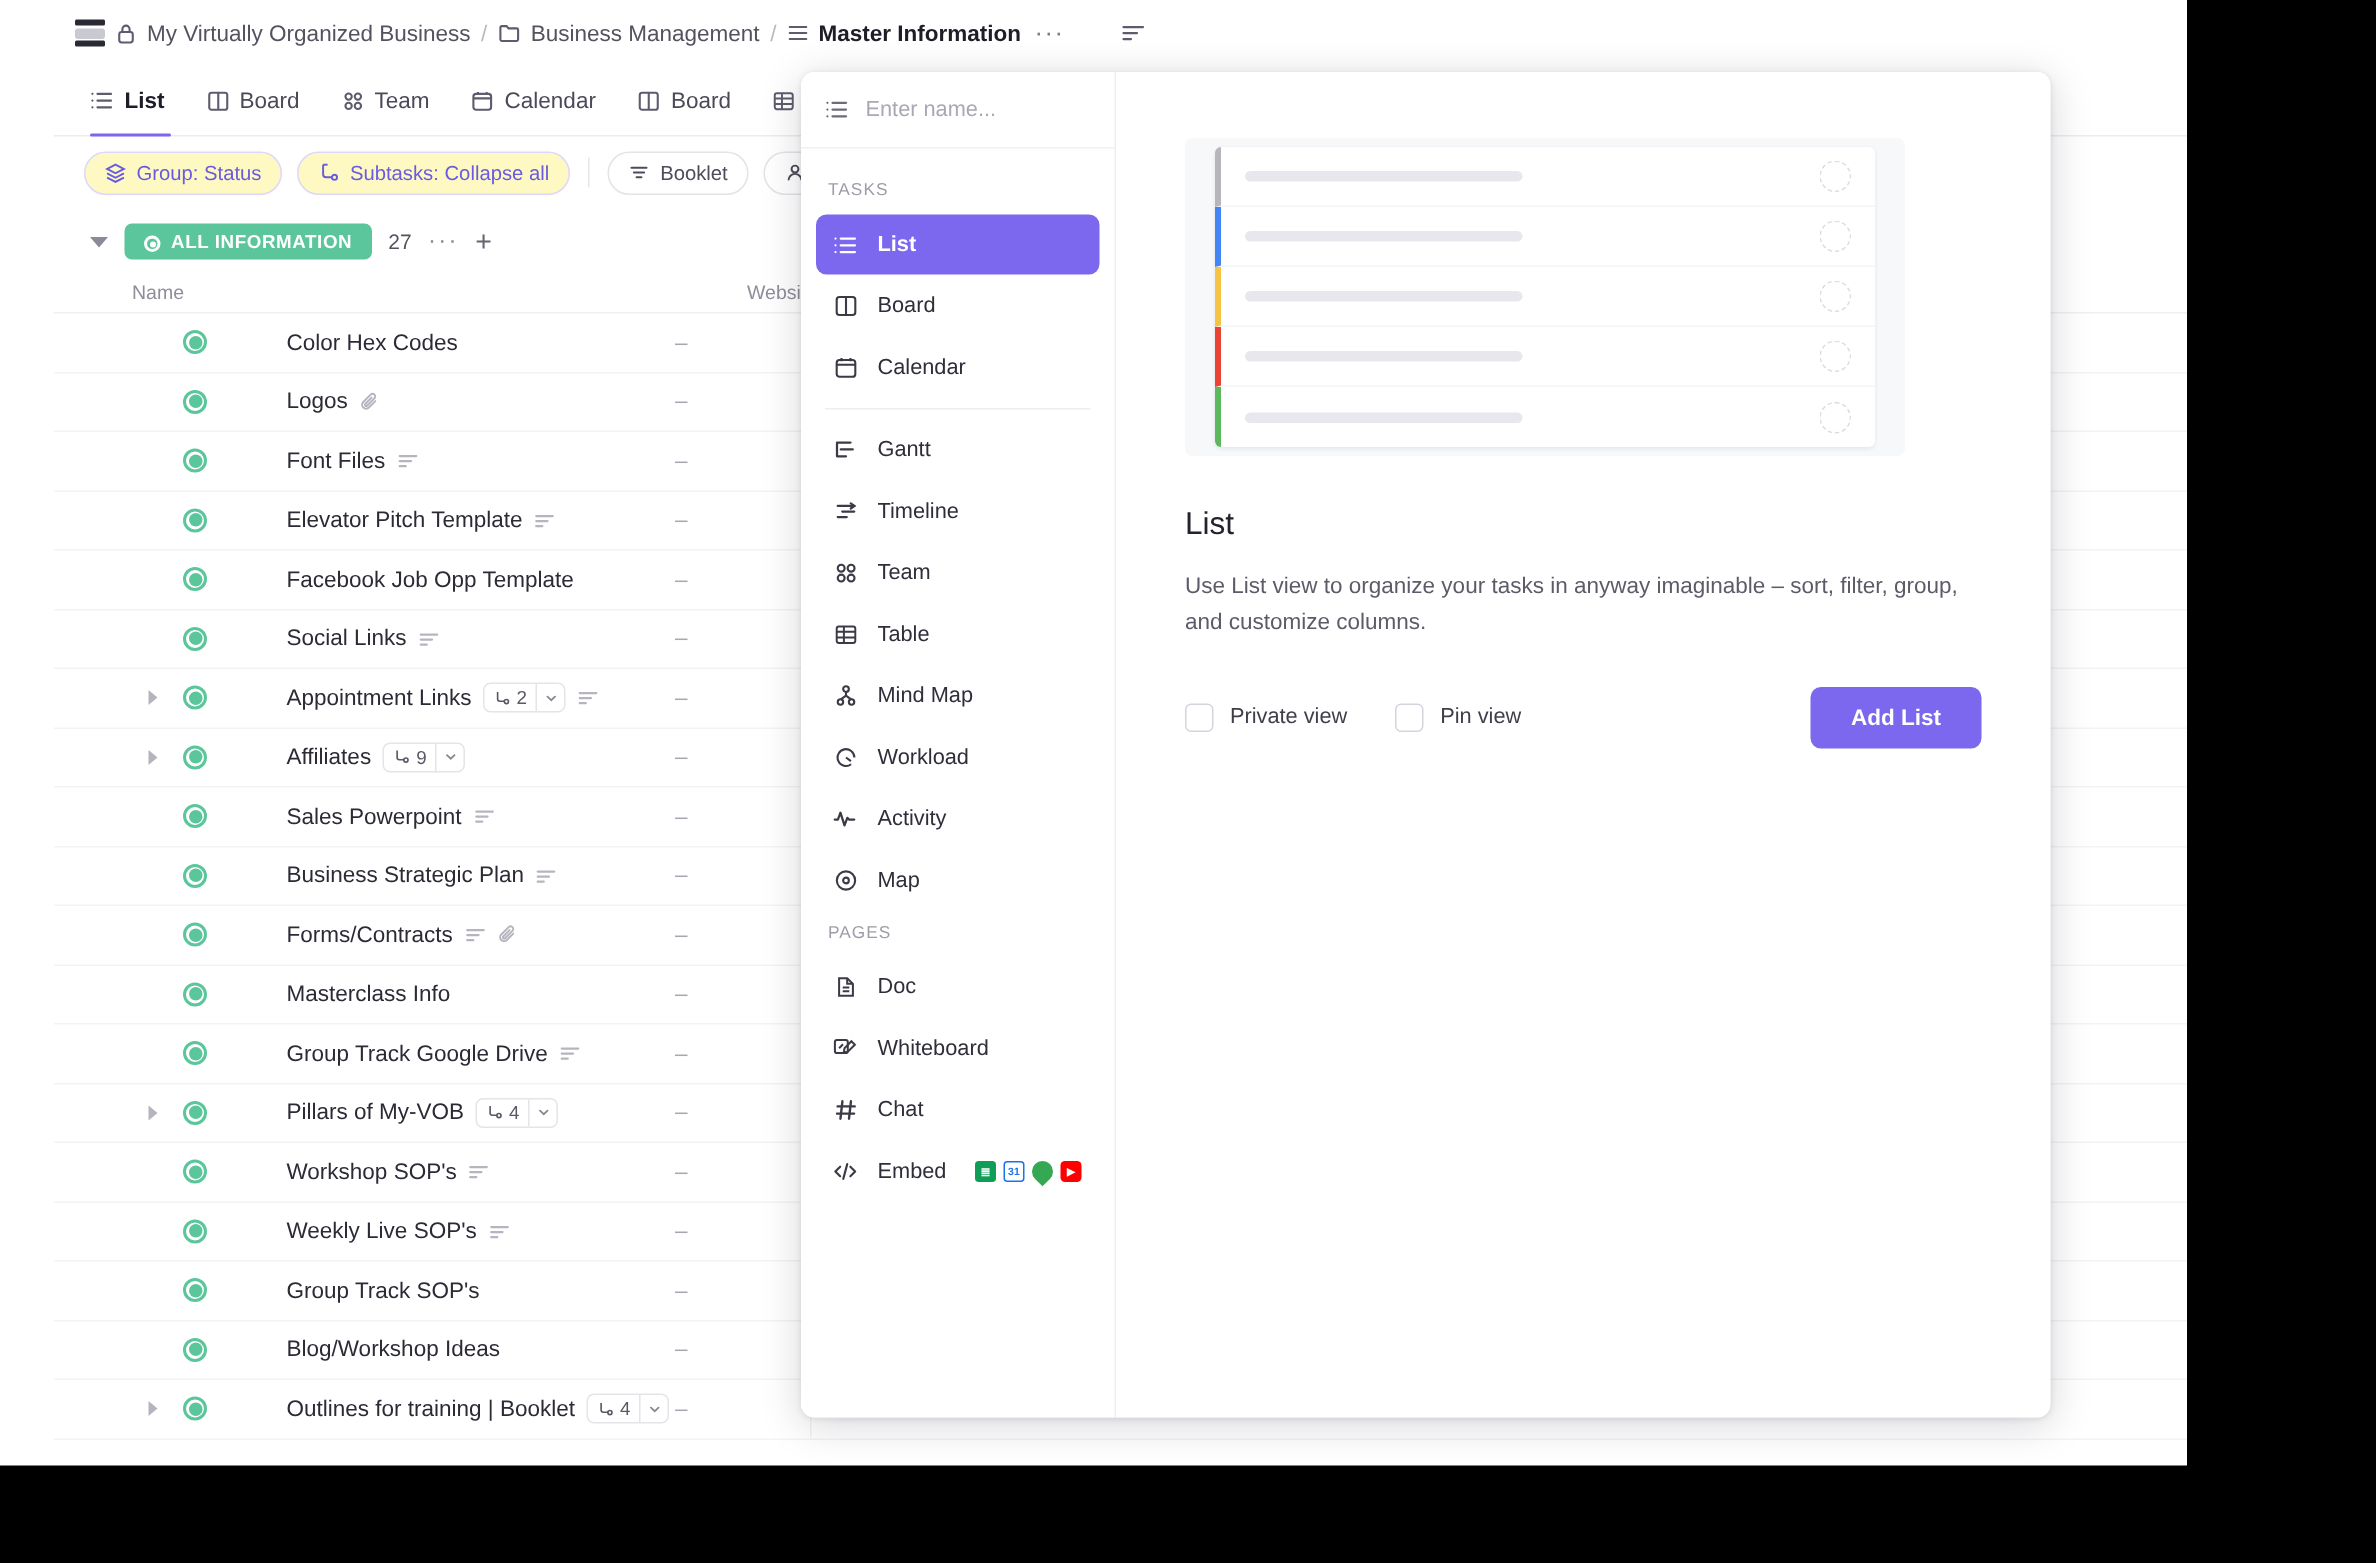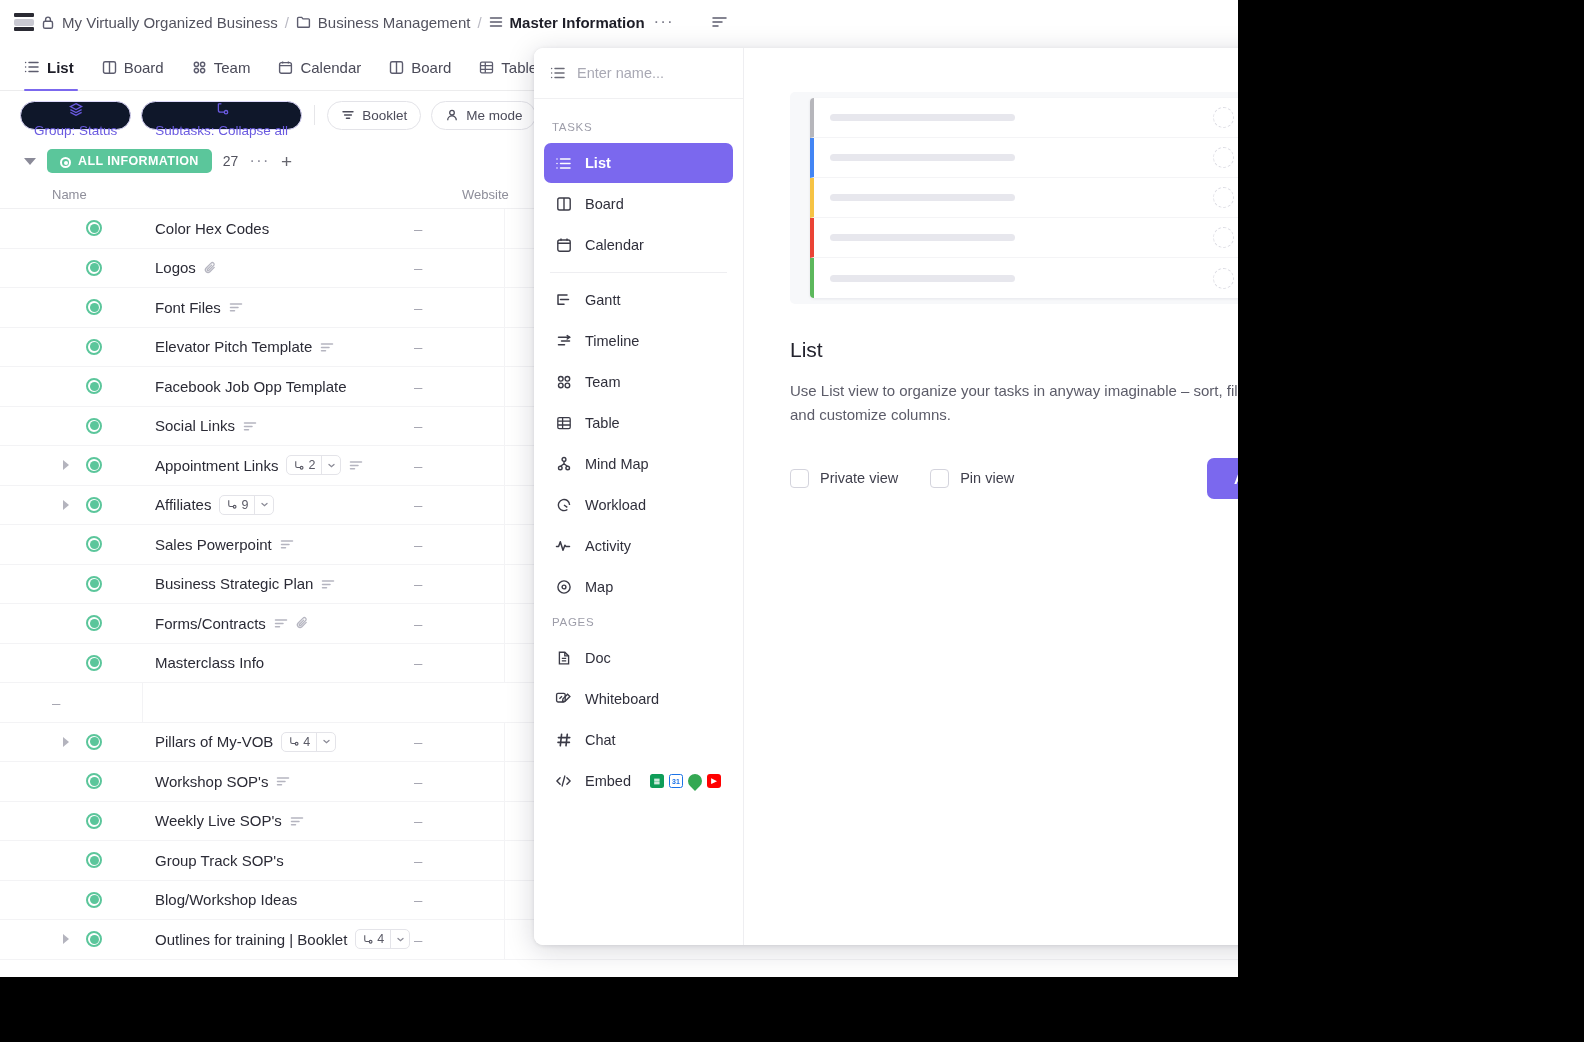--- a/index.html
+++ b/index.html
@@ -4,23 +4,24 @@
 <style>
   * { box-sizing: border-box; margin: 0; padding: 0; }
   html, body {
     width: 1584px; height: 1042px;
     background: #000;
     font-family: "Liberation Sans", sans-serif;
     overflow: hidden;
   }
   #app {
     position: absolute; left: 0; top: 0;
-    width: 1238px; height: 977px;
+    width: 1458px; height: 977px;
     background: #ffffff;
     overflow: hidden;
+    padding-left: 36px;
   }
 
   
   #breadcrumb-bar {
     height: 44px;
     display: flex; align-items: center;
     padding: 0 14px;
     gap: 7px;
     background: #fff;
     font-size: 15px;
@@ -74,21 +75,21 @@
     display:flex; align-items:center; gap:7px;
     height: 29px; padding: 0 13px;
     border-radius: 18px;
     font-size: 13.5px;
     border: 1px solid #e3e3e8;
     color: #4c4c5a;
     background: #fff;
     white-space: nowrap; cursor: pointer;
   }
   .chip.accent {
-    border-color: #ddd8fb; background: #0f172a; color: #6a5ae0; flex-direction: column;
+    border-color: #ddd8fb; background: #fef9c3; color: #6a5ae0;
   }
   .chip-divider { width:1px;height:20px;background:#e6e6e9;margin:0 2px; }
 
   
   #group-row {
     display:flex; align-items:center; gap:11px;
     padding: 10px 20px 8px 24px;
   }
   .caret-down {
     width:0;height:0;border-left:6px solid transparent;border-right:6px solid transparent;
@@ -587,20 +588,29 @@
         </div>
         <div class="task-row">
           <div class="row-main">
             <span class="status-dot"></span>
             <span class="task-name">Masterclass Info</span>
           </div>
           <div class="cell-dash">–</div>
           <div class="cell-blank"></div>
         </div>
         <div class="task-row">
+          <div class="row-main">
+            <span class="status-dot"></span>
+            <span class="task-name">Group Track Google Drive</span>
+            <span class="meta-icon">
+              <svg width="14" height="10" viewBox="0 0 14 10" stroke="currentColor" stroke-width="1.5" stroke-linecap="round" fill="none">
+                <path d="M1.5 2h11M1.5 5.4h7.5M1.5 8.8h4"></path>
+              </svg>
+            </span>
+          </div>
           <div class="cell-dash">–</div>
           <div class="cell-blank"></div>
         </div>
         <div class="task-row">
           <span class="row-caret"></span>
           <div class="row-main">
             <span class="status-dot"></span>
             <span class="task-name">Pillars of My-VOB</span>
             <span class="sub-badge">
               <span class="cnt"><span>

